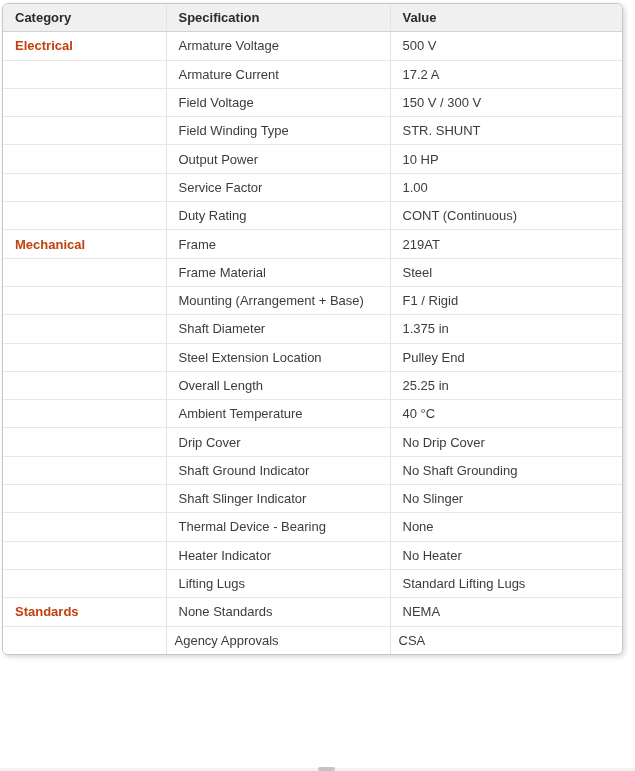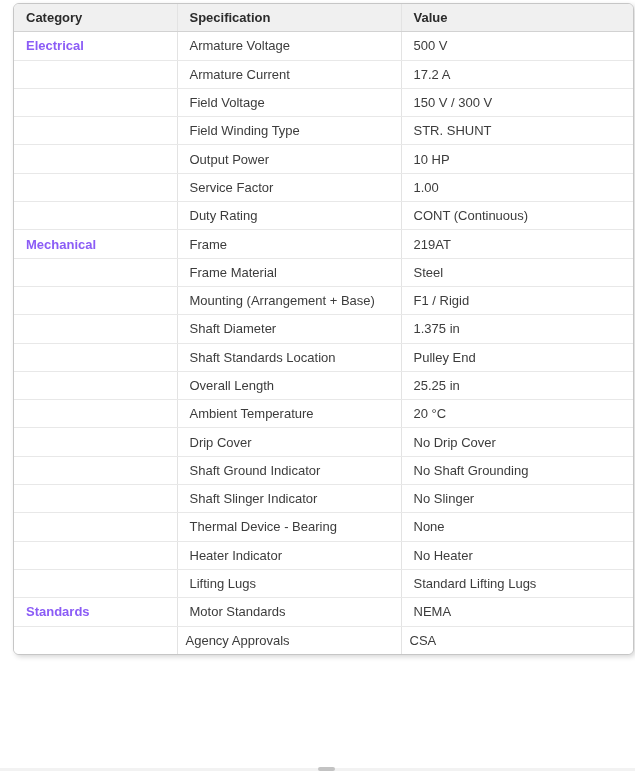--- a/index.html
+++ b/index.html
@@ -6,21 +6,21 @@
     margin: 0;
     padding: 0;
     background: #ffffff;
     width: 635px;
     height: 771px;
     font-family: "Liberation Sans", sans-serif;
     overflow: hidden;
   }
   .table-wrap {
     position: absolute;
-    left: 13px;
+    left: 2px;
     top: 3px;
     width: 619px;
     border: 1px solid #c6c6c6;
     border-radius: 6px;
     overflow: hidden;
     box-shadow: 2px 2px 5px rgba(0,0,0,0.16);
     background: #ffffff;
   }
   table.spec-table {
     border-collapse: collapse;
@@ -42,21 +42,21 @@
   }
   th:last-child, td:last-child { border-right: none; }
   thead th {
     background: #f0f0f0;
     font-weight: 600;
     color: #2b2b2b;
     border-bottom: 1px solid #d2d2d2;
   }
   tbody td { border-bottom: 1px solid #e8e8e8; background: #ffffff; }
   tbody tr:last-child td { border-bottom: none; padding-left: 8px; }
-  td.category-cell { font-weight: 600; color: #8b5cf6; }
+  td.category-cell { font-weight: 600; color: #c2410c; }
   .scroll-track {
     position: absolute;
     left: 0;
     top: 768px;
     width: 635px;
     height: 3px;
     background: #f2f2f2;
   }
   .scroll-thumb {
     position: absolute;
@@ -136,32 +136,32 @@
           <td>Mounting (Arrangement + Base)</td>
           <td>F1 / Rigid</td>
         </tr>
         <tr>
           <td class="category-cell"></td>
           <td>Shaft Diameter</td>
           <td>1.375 in</td>
         </tr>
         <tr>
           <td class="category-cell"></td>
-          <td>Shaft Standards Location</td>
+          <td>Steel Extension Location</td>
           <td>Pulley End</td>
         </tr>
         <tr>
           <td class="category-cell"></td>
           <td>Overall Length</td>
           <td>25.25 in</td>
         </tr>
         <tr>
           <td class="category-cell"></td>
           <td>Ambient Temperature</td>
-          <td>20 °C</td>
+          <td>40 °C</td>
         </tr>
         <tr>
           <td class="category-cell"></td>
           <td>Drip Cover</td>
           <td>No Drip Cover</td>
         </tr>
         <tr>
           <td class="category-cell"></td>
           <td>Shaft Ground Indicator</td>
           <td>No Shaft Grounding</td>
@@ -181,21 +181,21 @@
           <td>Heater Indicator</td>
           <td>No Heater</td>
         </tr>
         <tr>
           <td class="category-cell"></td>
           <td>Lifting Lugs</td>
           <td>Standard Lifting Lugs</td>
         </tr>
         <tr>
           <td class="category-cell">Standards</td>
-          <td>Motor Standards</td>
+          <td>None Standards</td>
           <td>NEMA</td>
         </tr>
         <tr>
           <td class="category-cell"></td>
           <td>Agency Approvals</td>
           <td>CSA</td>
         </tr>
       </tbody>
   </table>
 </div>

